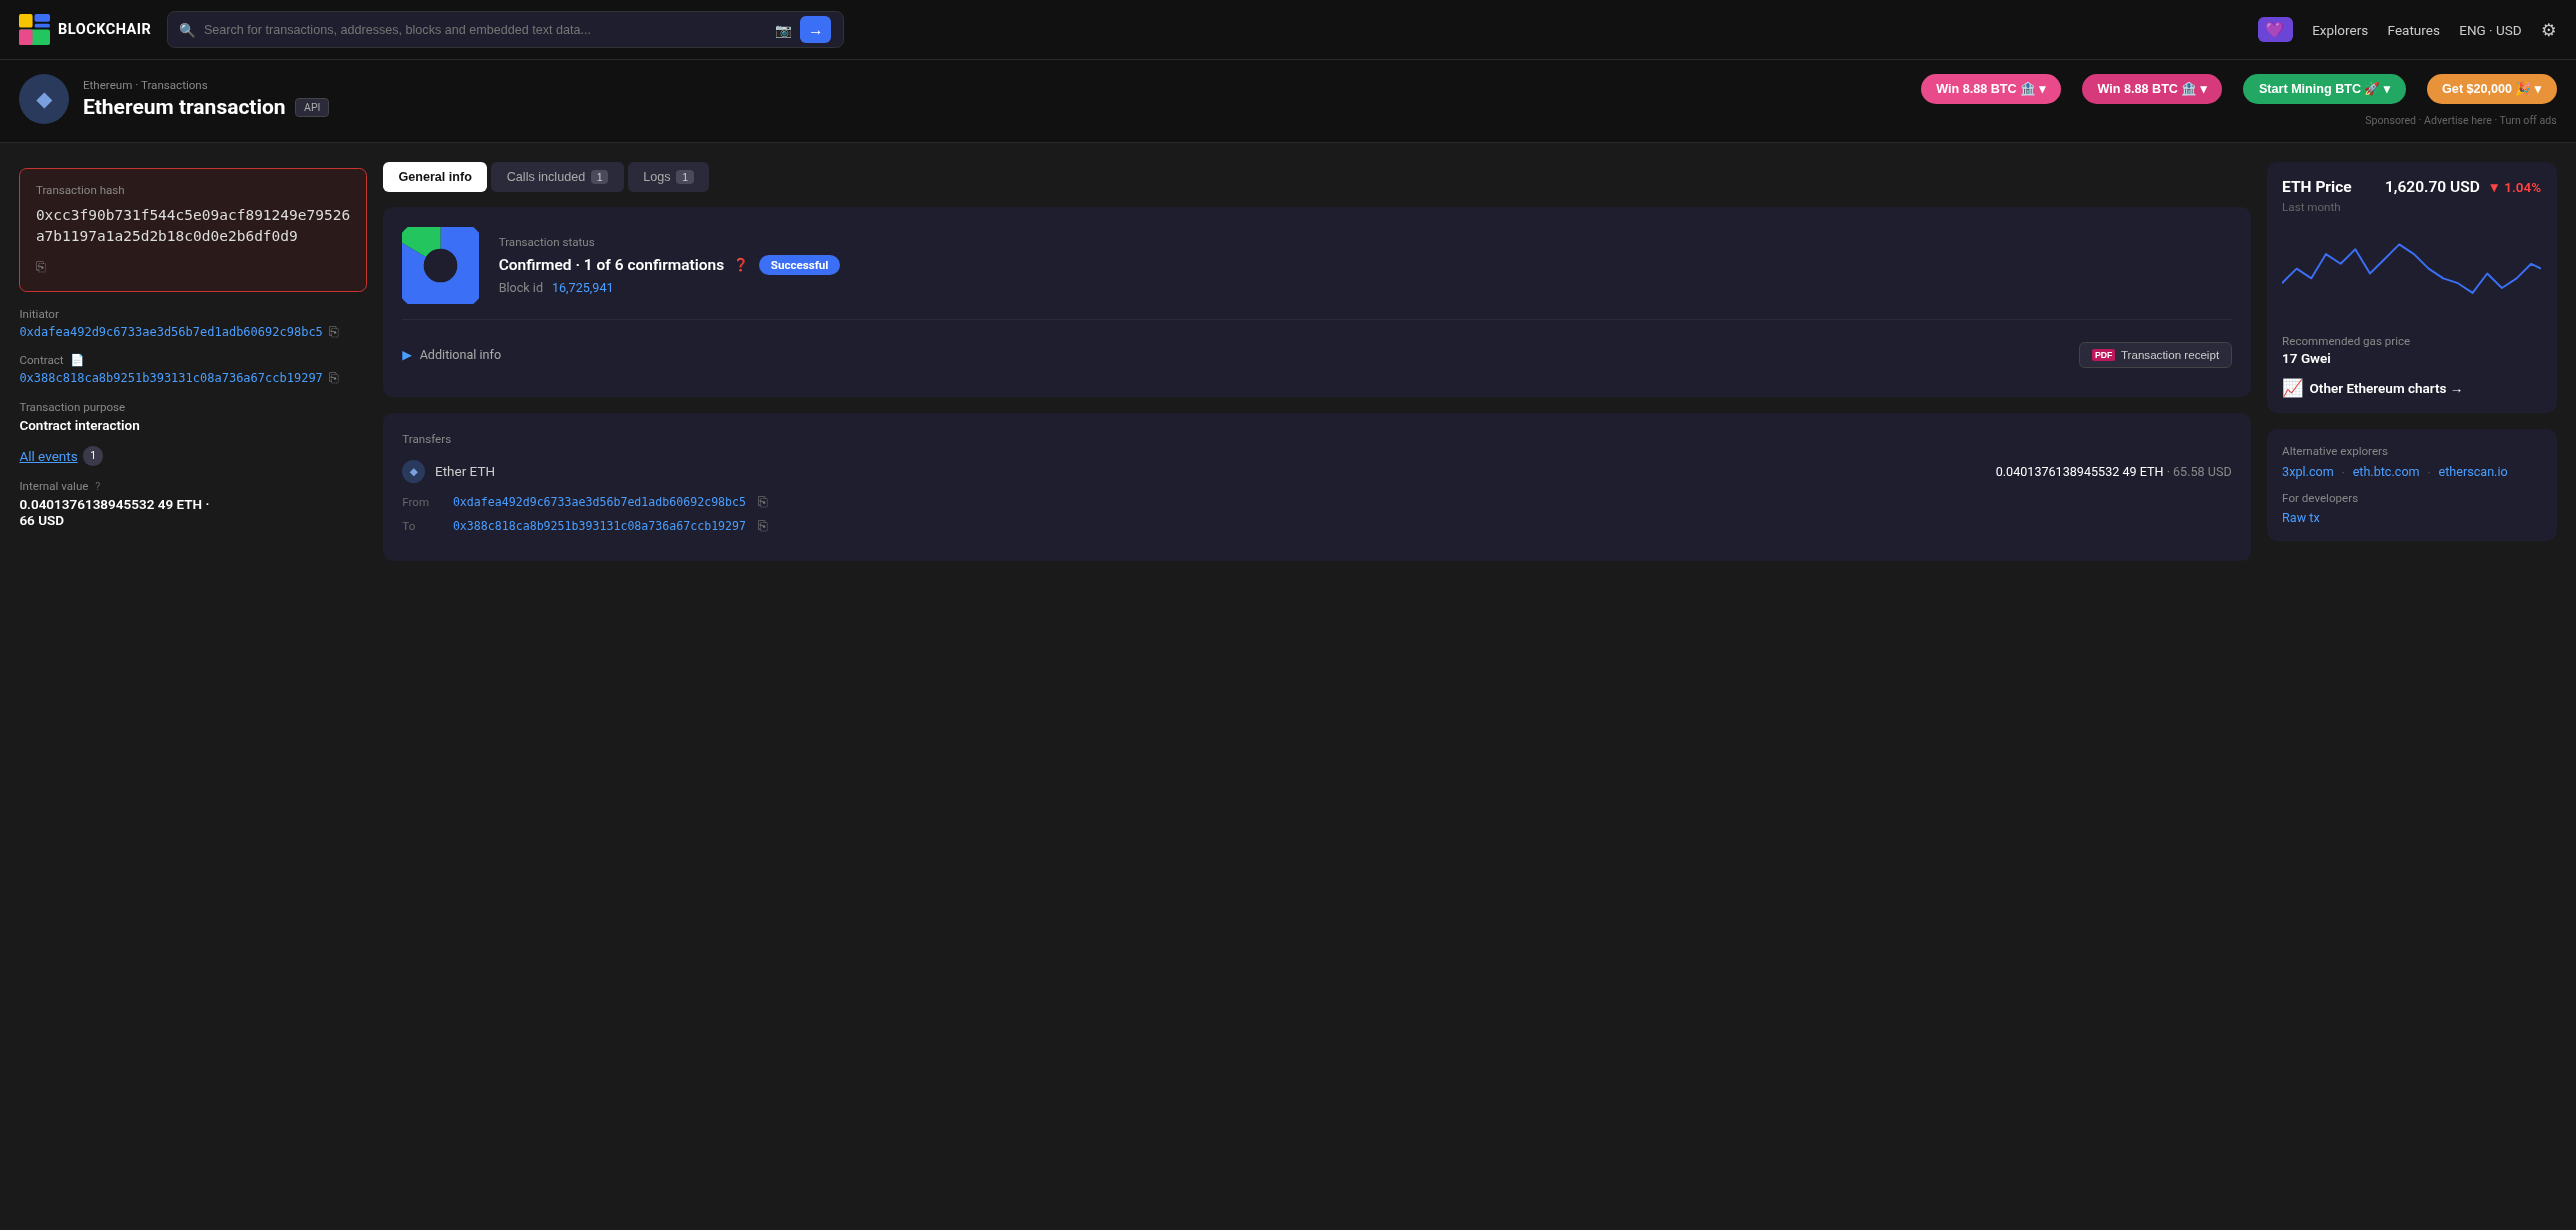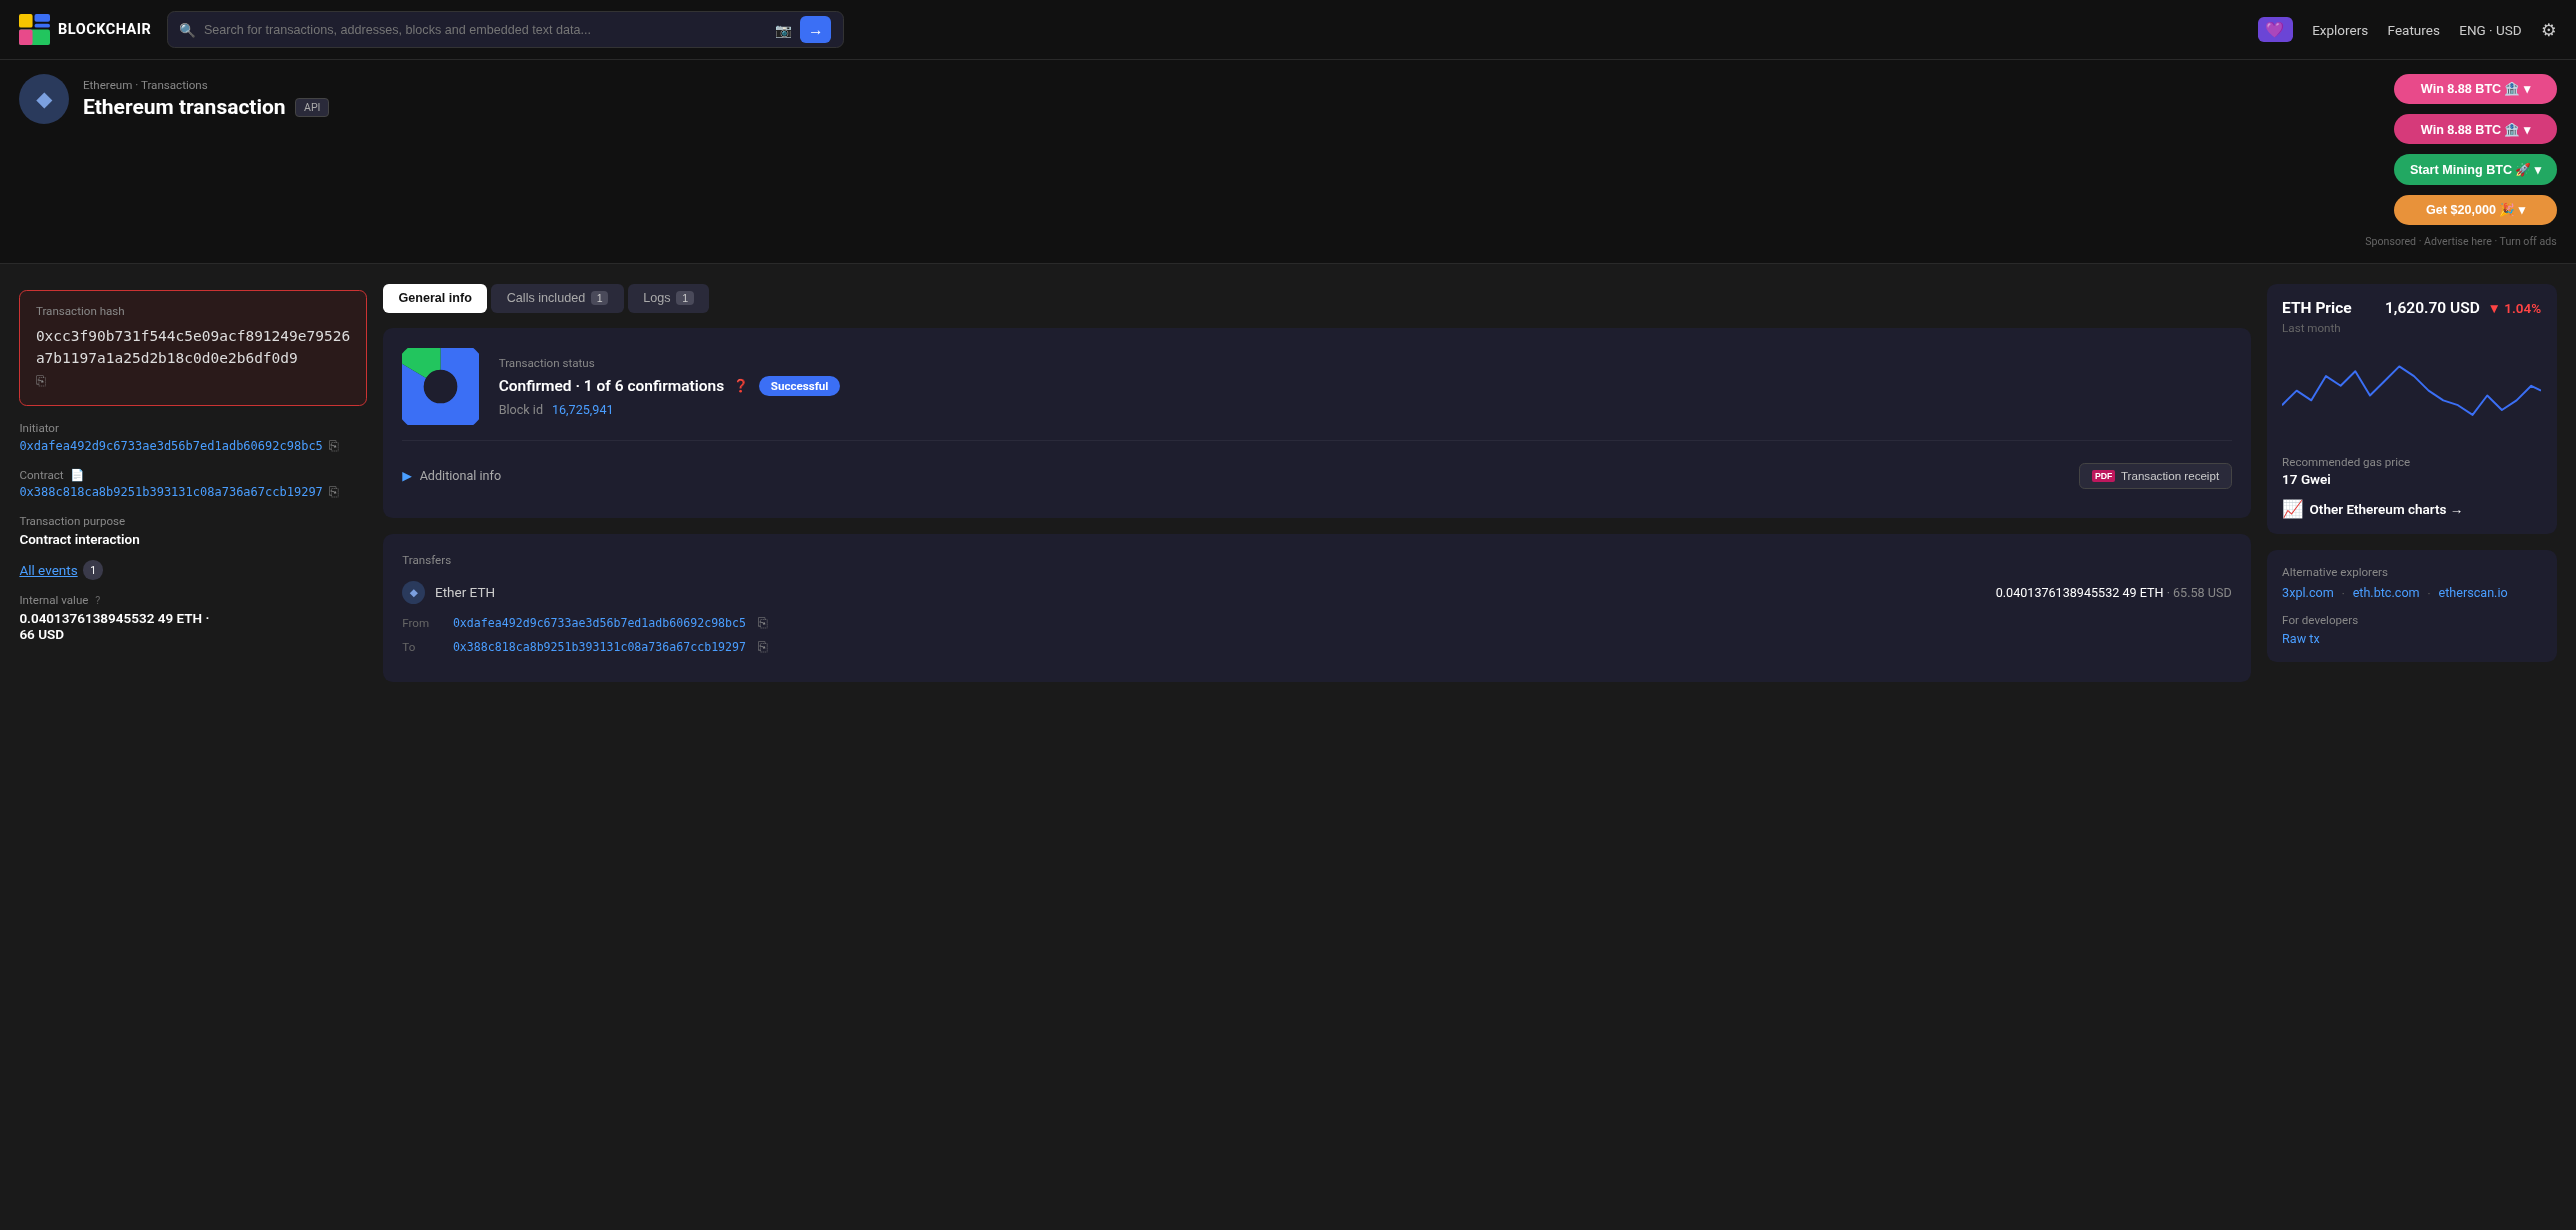--- a/index.html
+++ b/index.html
@@ -146,22 +146,21 @@
     }
     .promo-buttons {
       display: flex;
       align-items: center;
       gap: 9.7px;
       flex-direction: column;
       align-items: flex-end;
     }
     .promo-row {
       display: flex;
-      gap: 10px;
-      flex-direction: column;
+      gap: 21px;
     }
     .promo-btn {
       border: none;
       border-radius: 19.4px;
       padding: 7.7px 15.5px;
       font-size: 12.6px;
       font-weight: 600;
       cursor: pointer;
       white-space: nowrap;
     }
@@ -201,21 +200,21 @@
       margin-bottom: 7.7px;
     }
     .tx-hash-value {
       font-family: monospace;
       font-size: 14.5px;
       color: #ddd;
       word-break: break-all;
       line-height: 1.5;
       display: flex;
       align-items: flex-start;
-      gap: 3px;
+      gap: 10px;
       flex-wrap: wrap;
     }
     .copy-icon {
       color: #888;
       cursor: pointer;
       font-size: 12.6px;
       flex-shrink: 0;
     }
     .info-row {
       margin-bottom: 13.5px;

